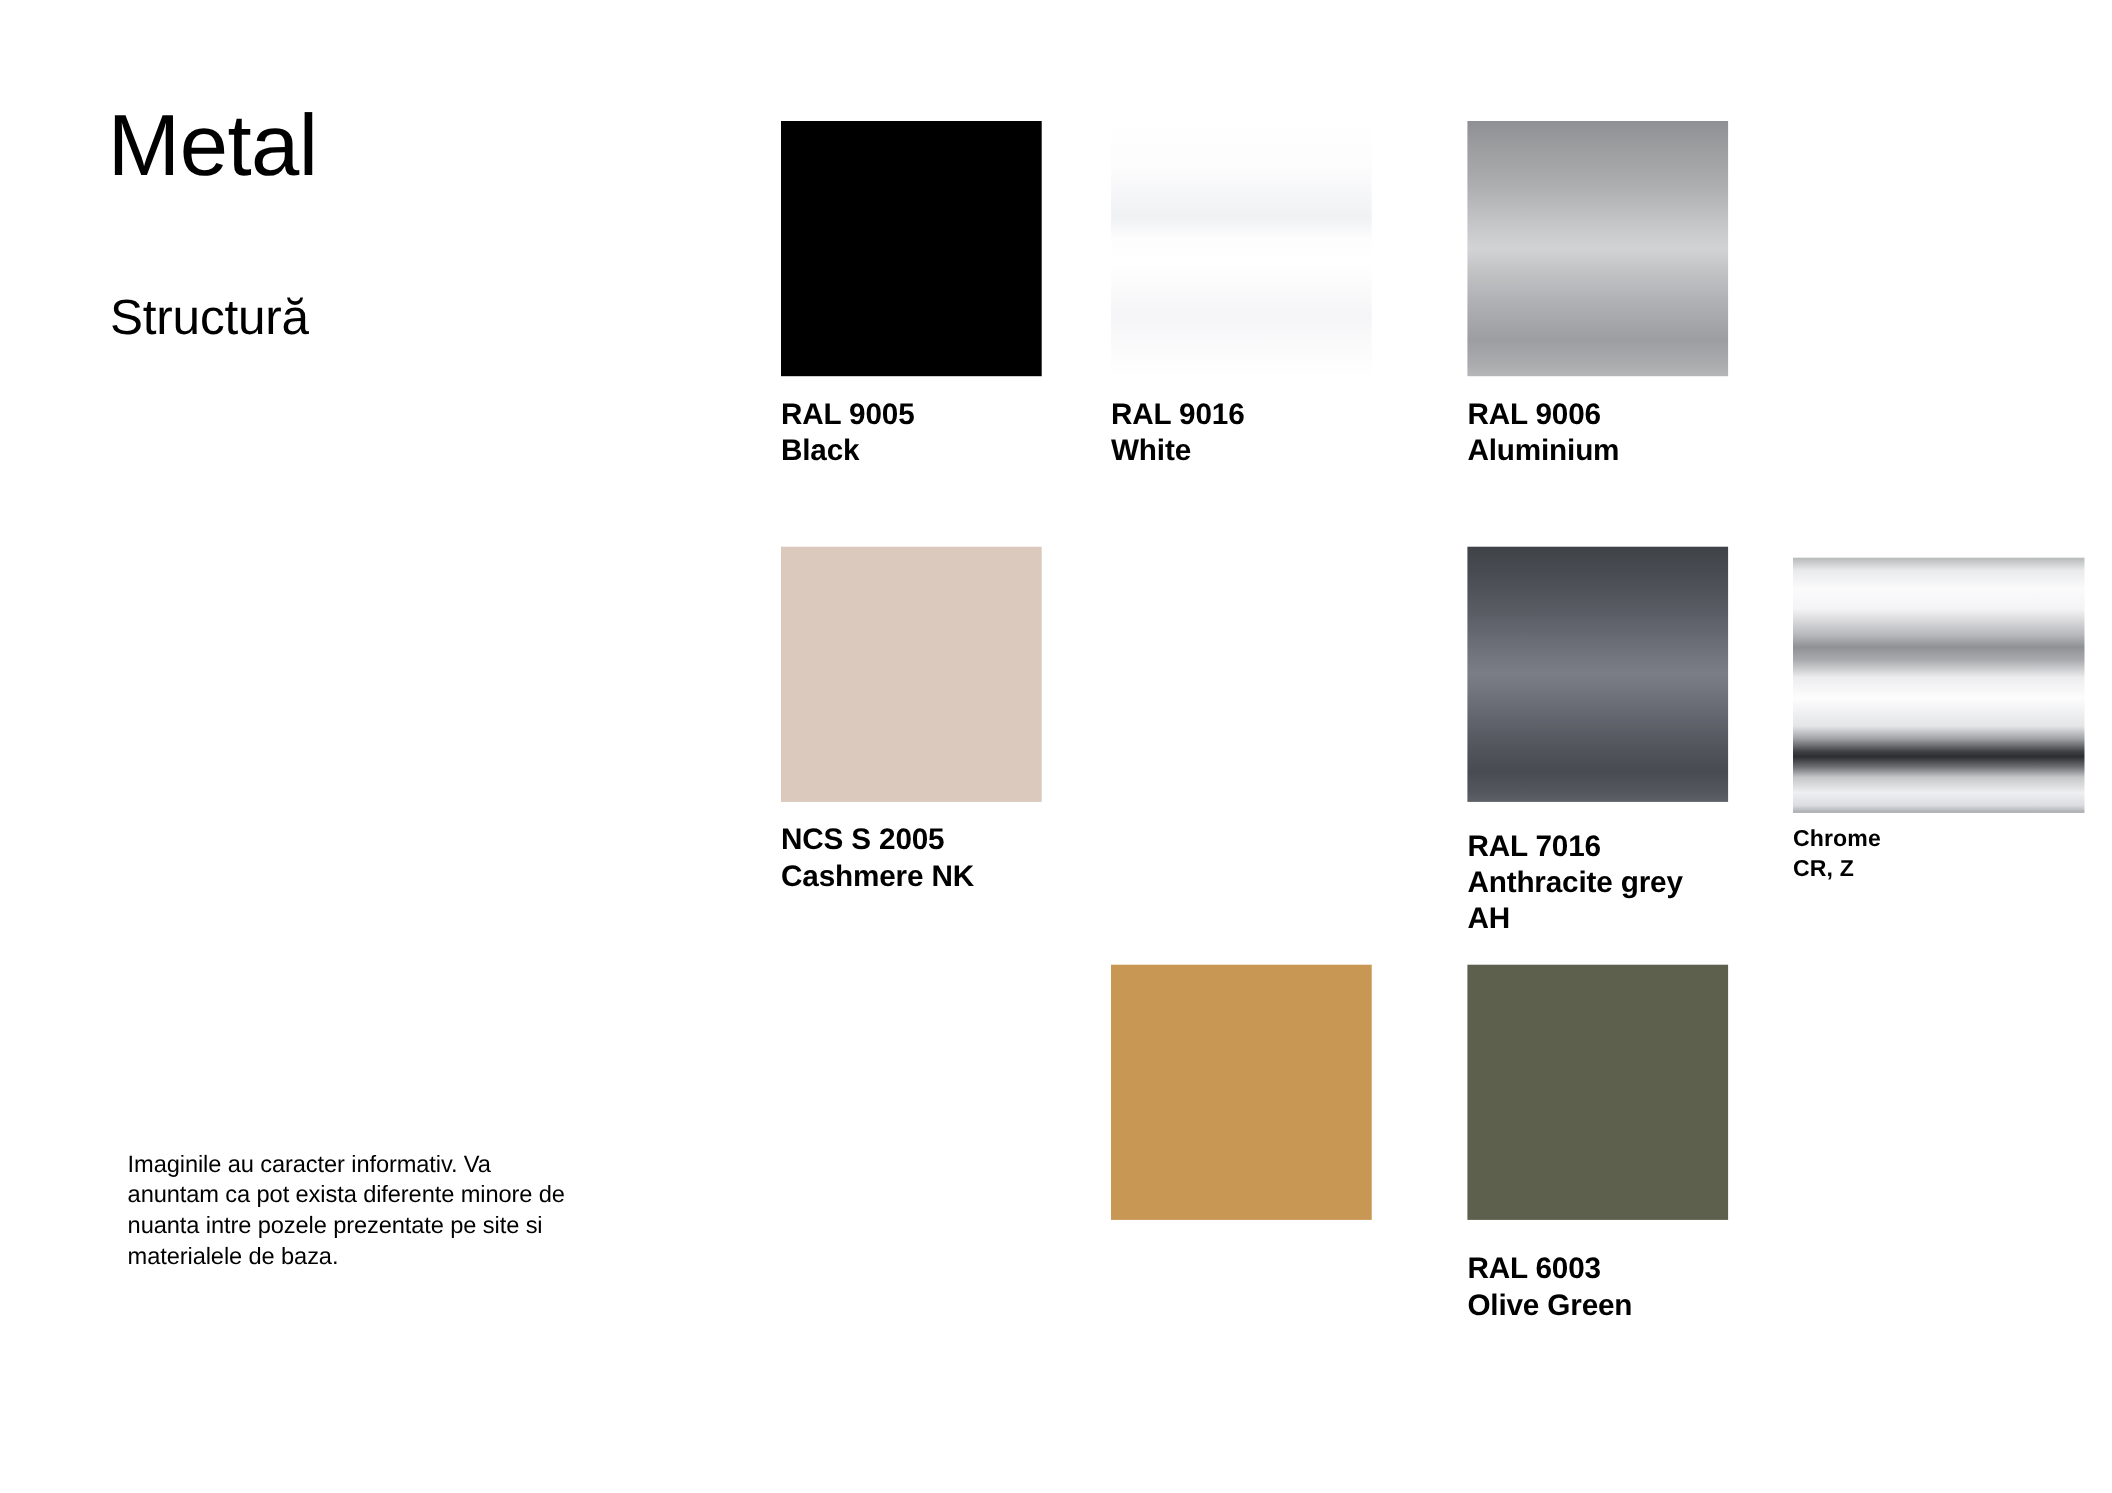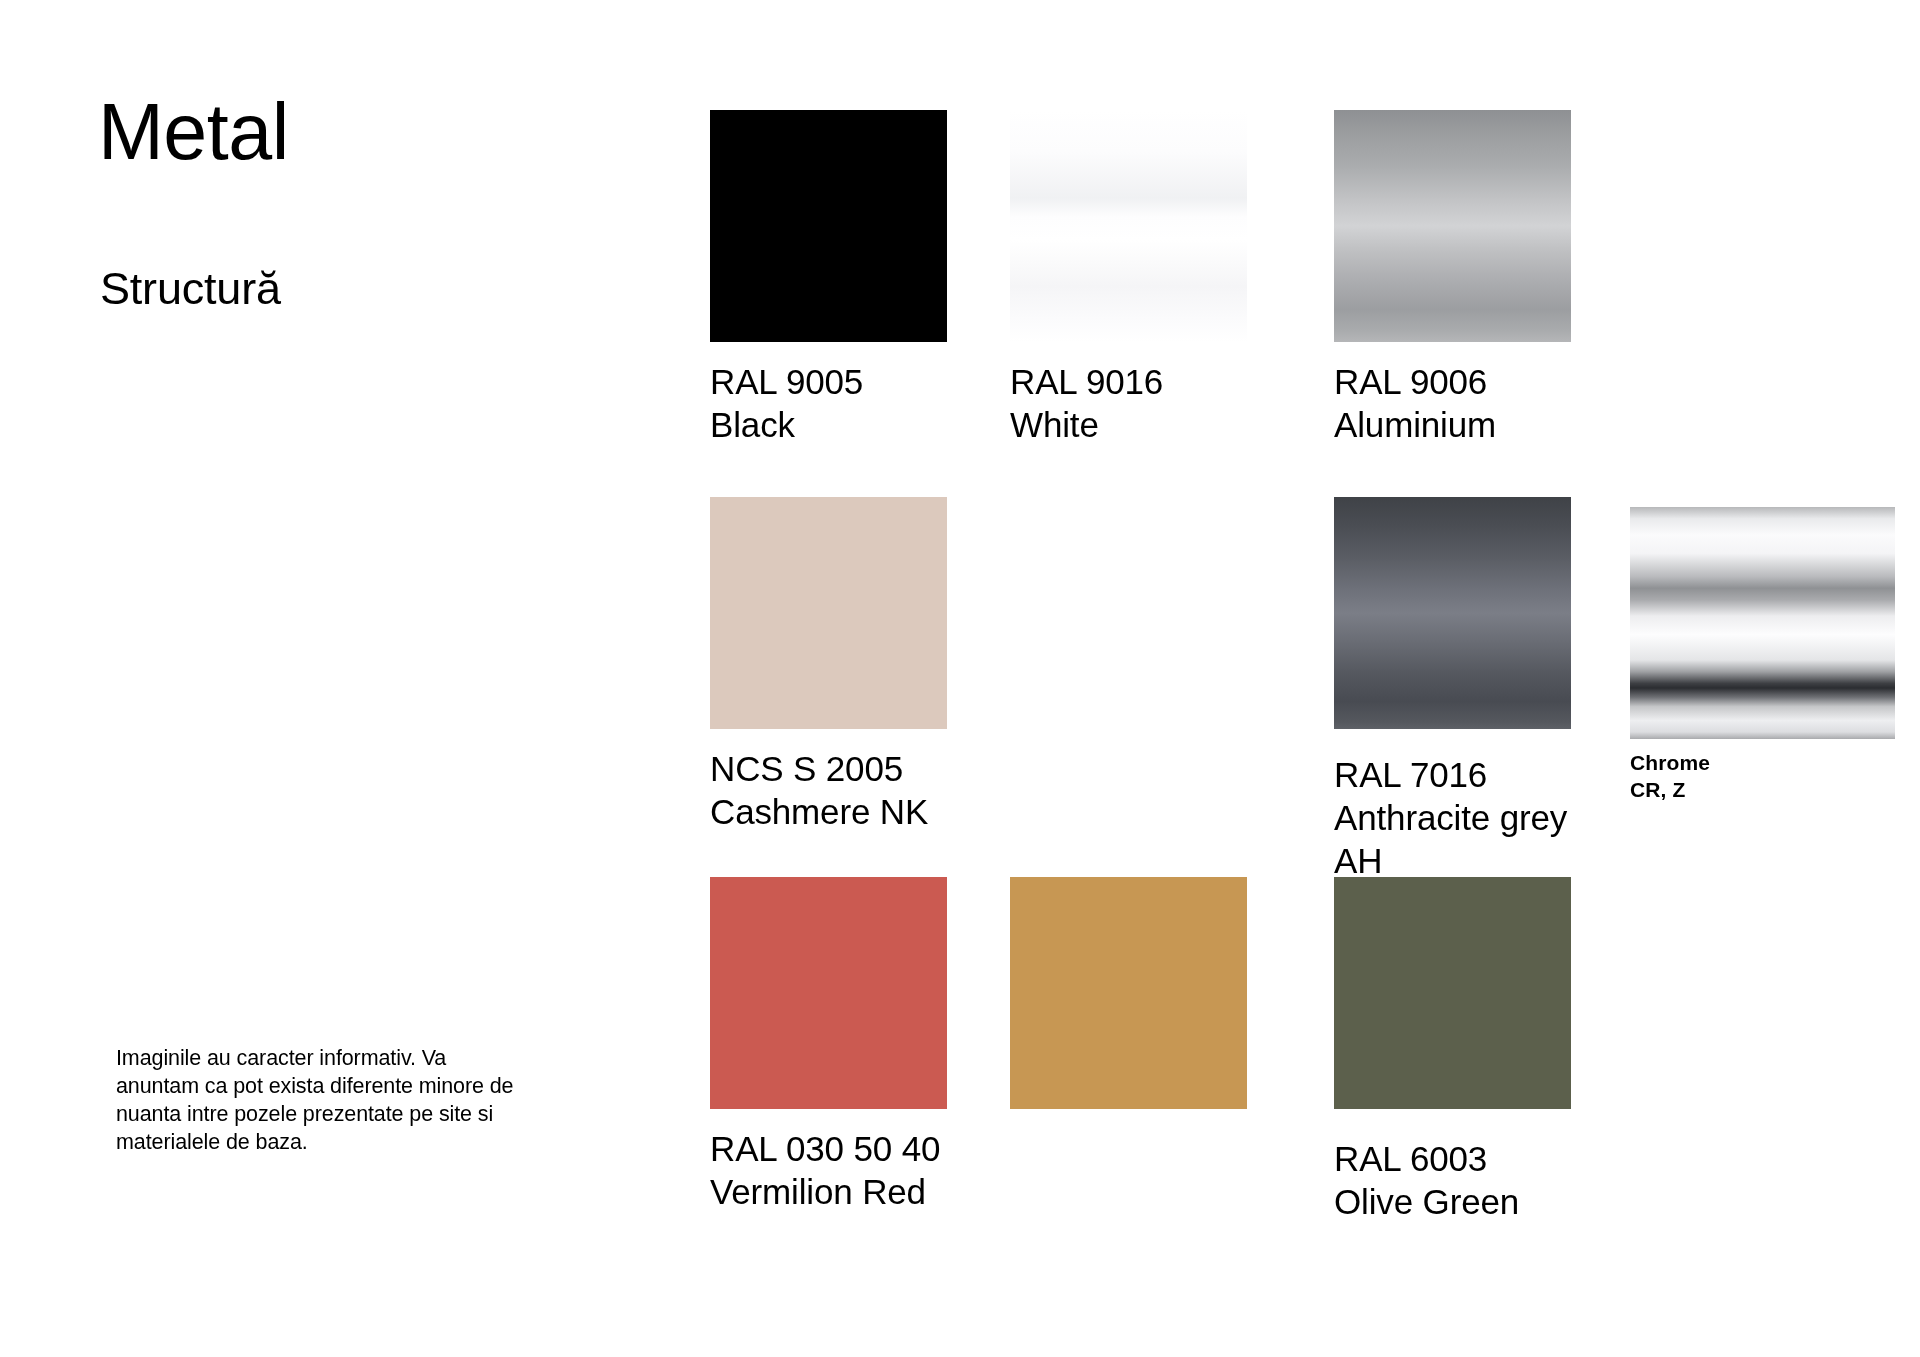--- a/index.html
+++ b/index.html
@@ -79,22 +79,22 @@
     height: 232px;
     display: block;
   }
 
   .swatch-chip.chrome-chip {
     width: 265px;
     height: 232px;
   }
 
   .swatch-label {
-    font-size: 35px;
-    font-weight: 400;
+    font-size: 27px;
+    font-weight: 700;
     line-height: 1.23;
     letter-spacing: -0.15px;
     margin-top: 18px;
     white-space: pre-line;
   }
 
   .swatch-label.small-bold {
     font-size: 21px;
     font-weight: 700;
     line-height: 1.28;
@@ -162,25 +162,20 @@
 Anthracite grey
 AH</div>
   </div>
 
   <div class="swatch-cell cell-chrome c4">
     <span class="swatch-chip chrome-chip" style="background:linear-gradient(180deg,#b7b8ba 0%,#e9eaec 5%,#fbfbfc 12%,#f4f4f6 20%,#b9babd 30%,#8f9194 35%,#a9aaad 40%,#ededef 47%,#fdfdfe 55%,#e4e5e7 66%,#9fa1a4 71%,#3e4044 76%,#2b2d31 78%,#6e7074 82%,#c5c6c8 86%,#eeeff1 92%,#dcdde0 97%,#a9aaad 100%);"></span>
     <div class="swatch-label small-bold">Chrome
 CR, Z</div>
   </div>
 
-  <div class="swatch-cell r3 c1 cell-vermilion">
-    <span class="swatch-chip" style="background:#cb5a51;"></span>
-    <div class="swatch-label">RAL 030 50 40
-Vermilion Red</div>
-  </div>
 
   <div class="swatch-cell r3 c2 cell-ochre">
     <span class="swatch-chip" style="background:#c79753;"></span>
   </div>
 
   <div class="swatch-cell r3 c3 cell-olive">
     <span class="swatch-chip" style="background:#5c604c;"></span>
     <div class="swatch-label">RAL 6003
 Olive Green</div>
   </div>

